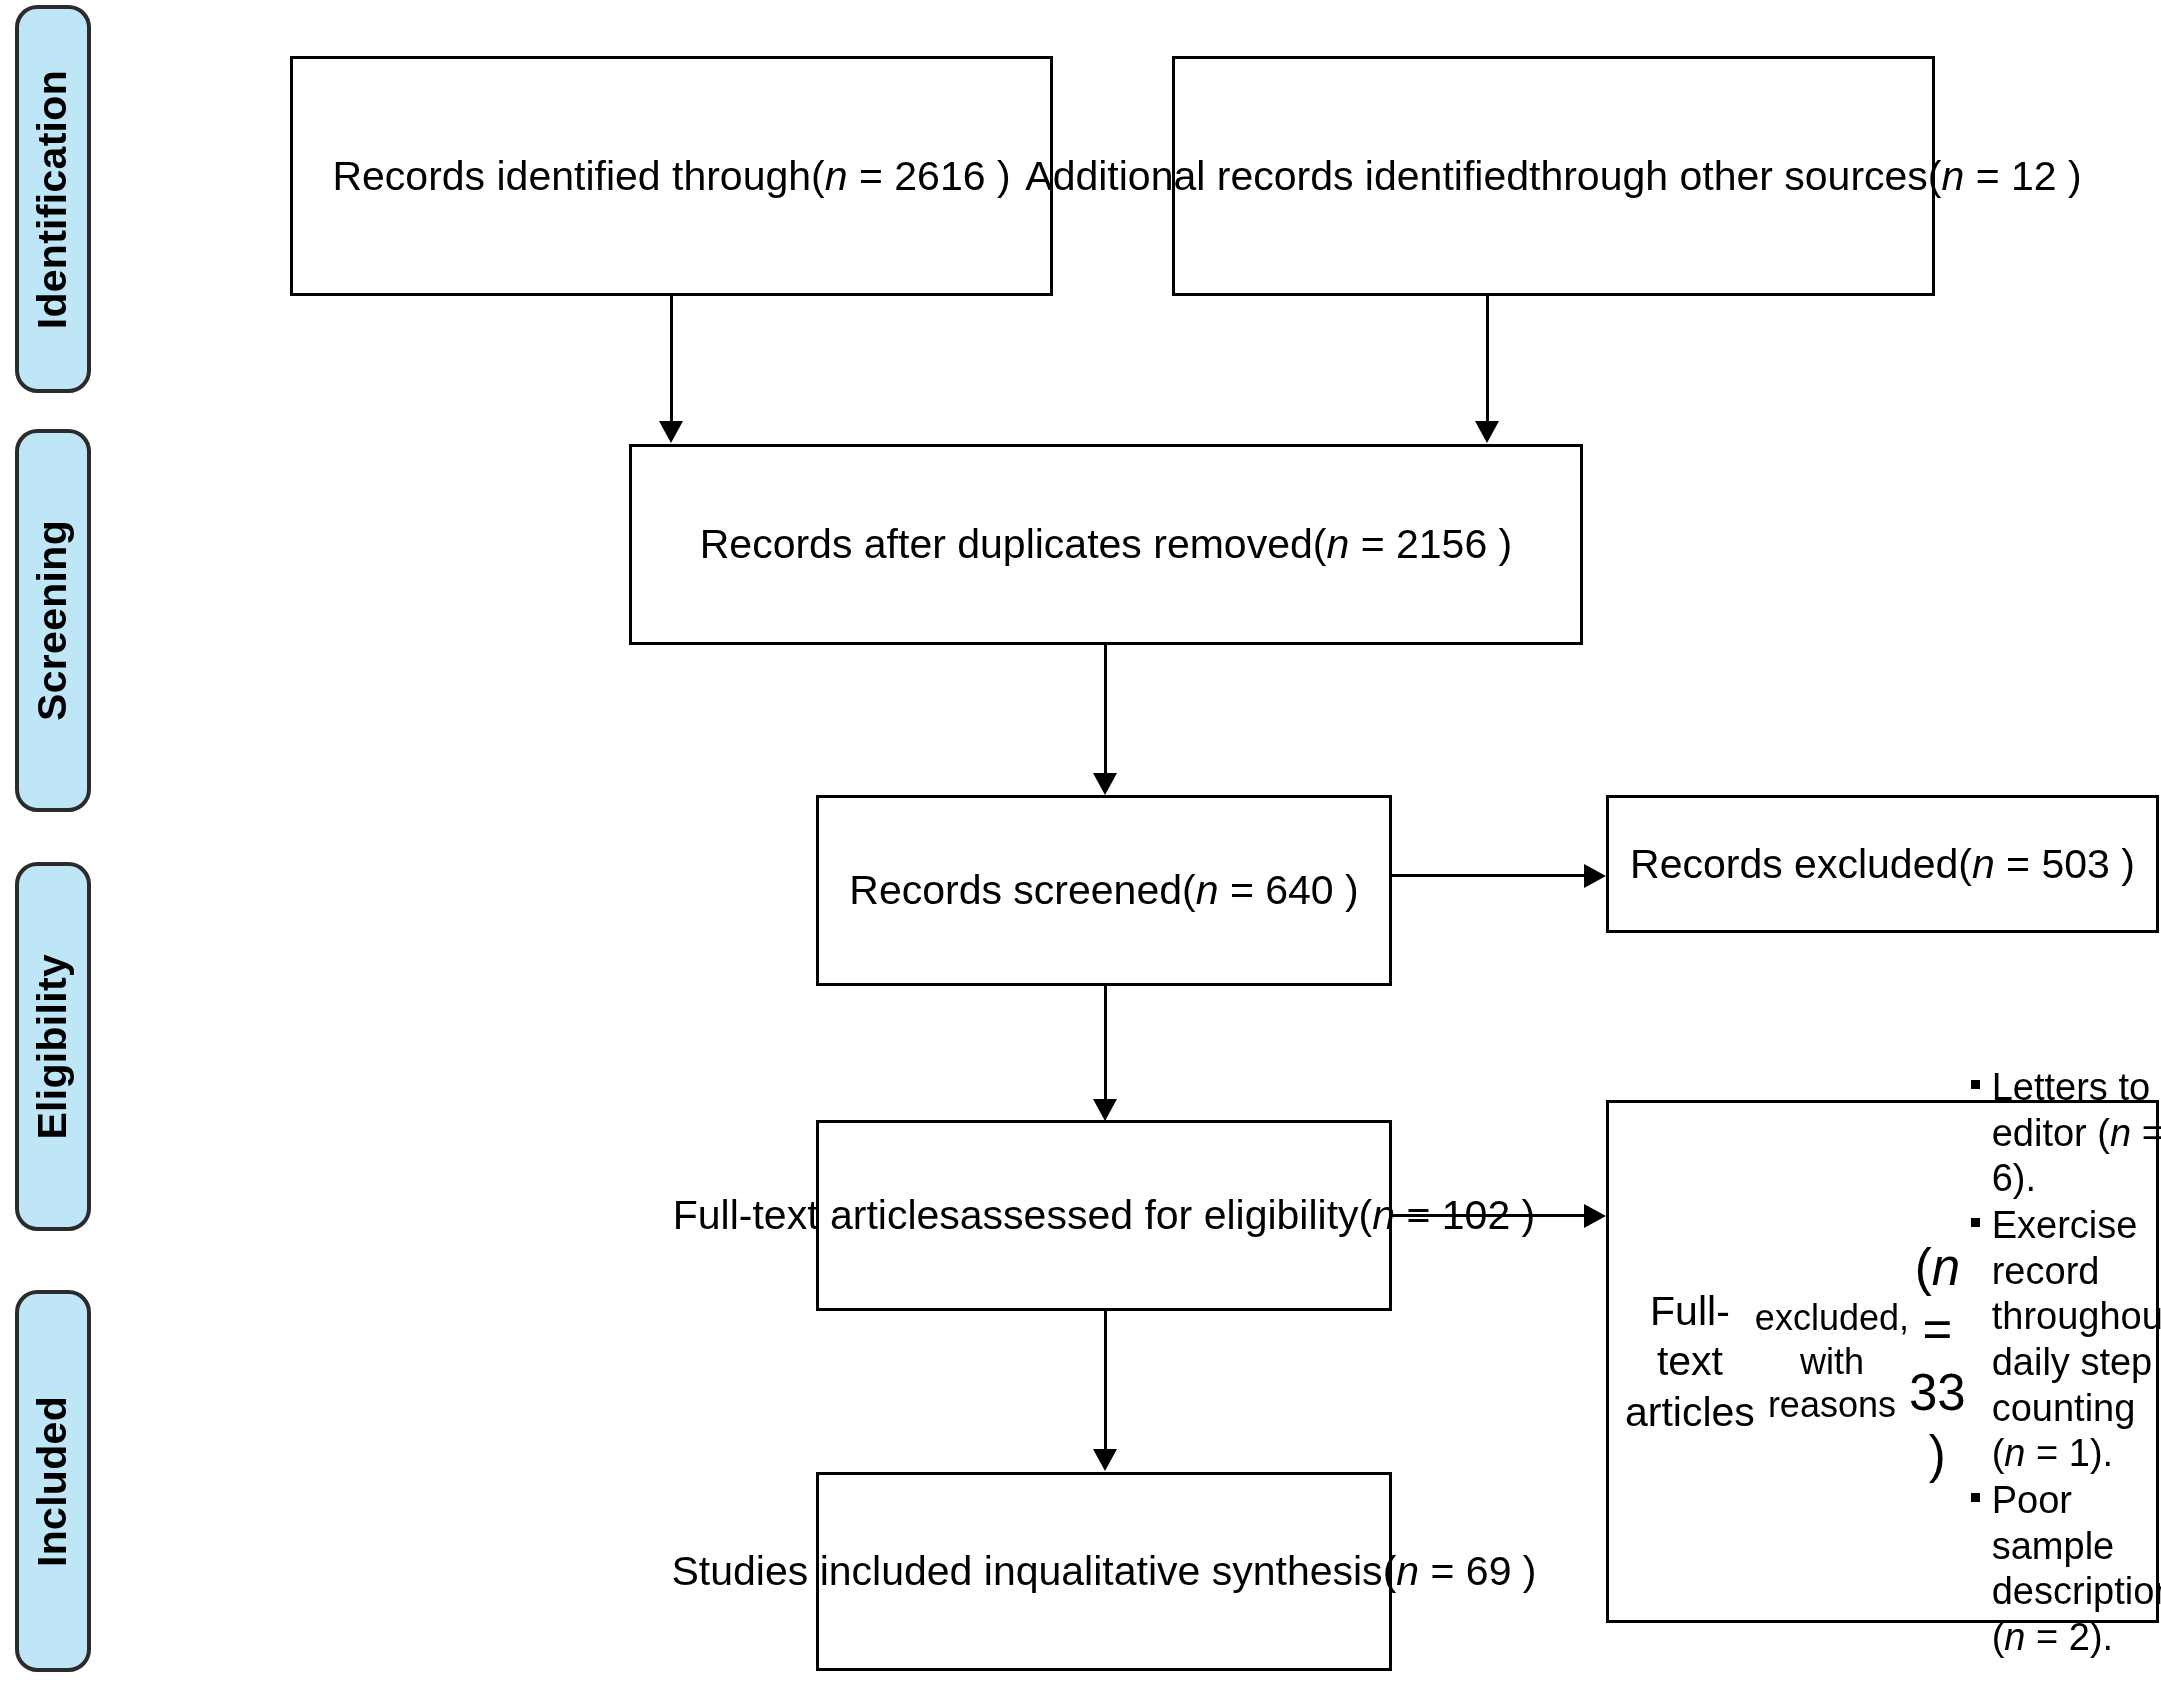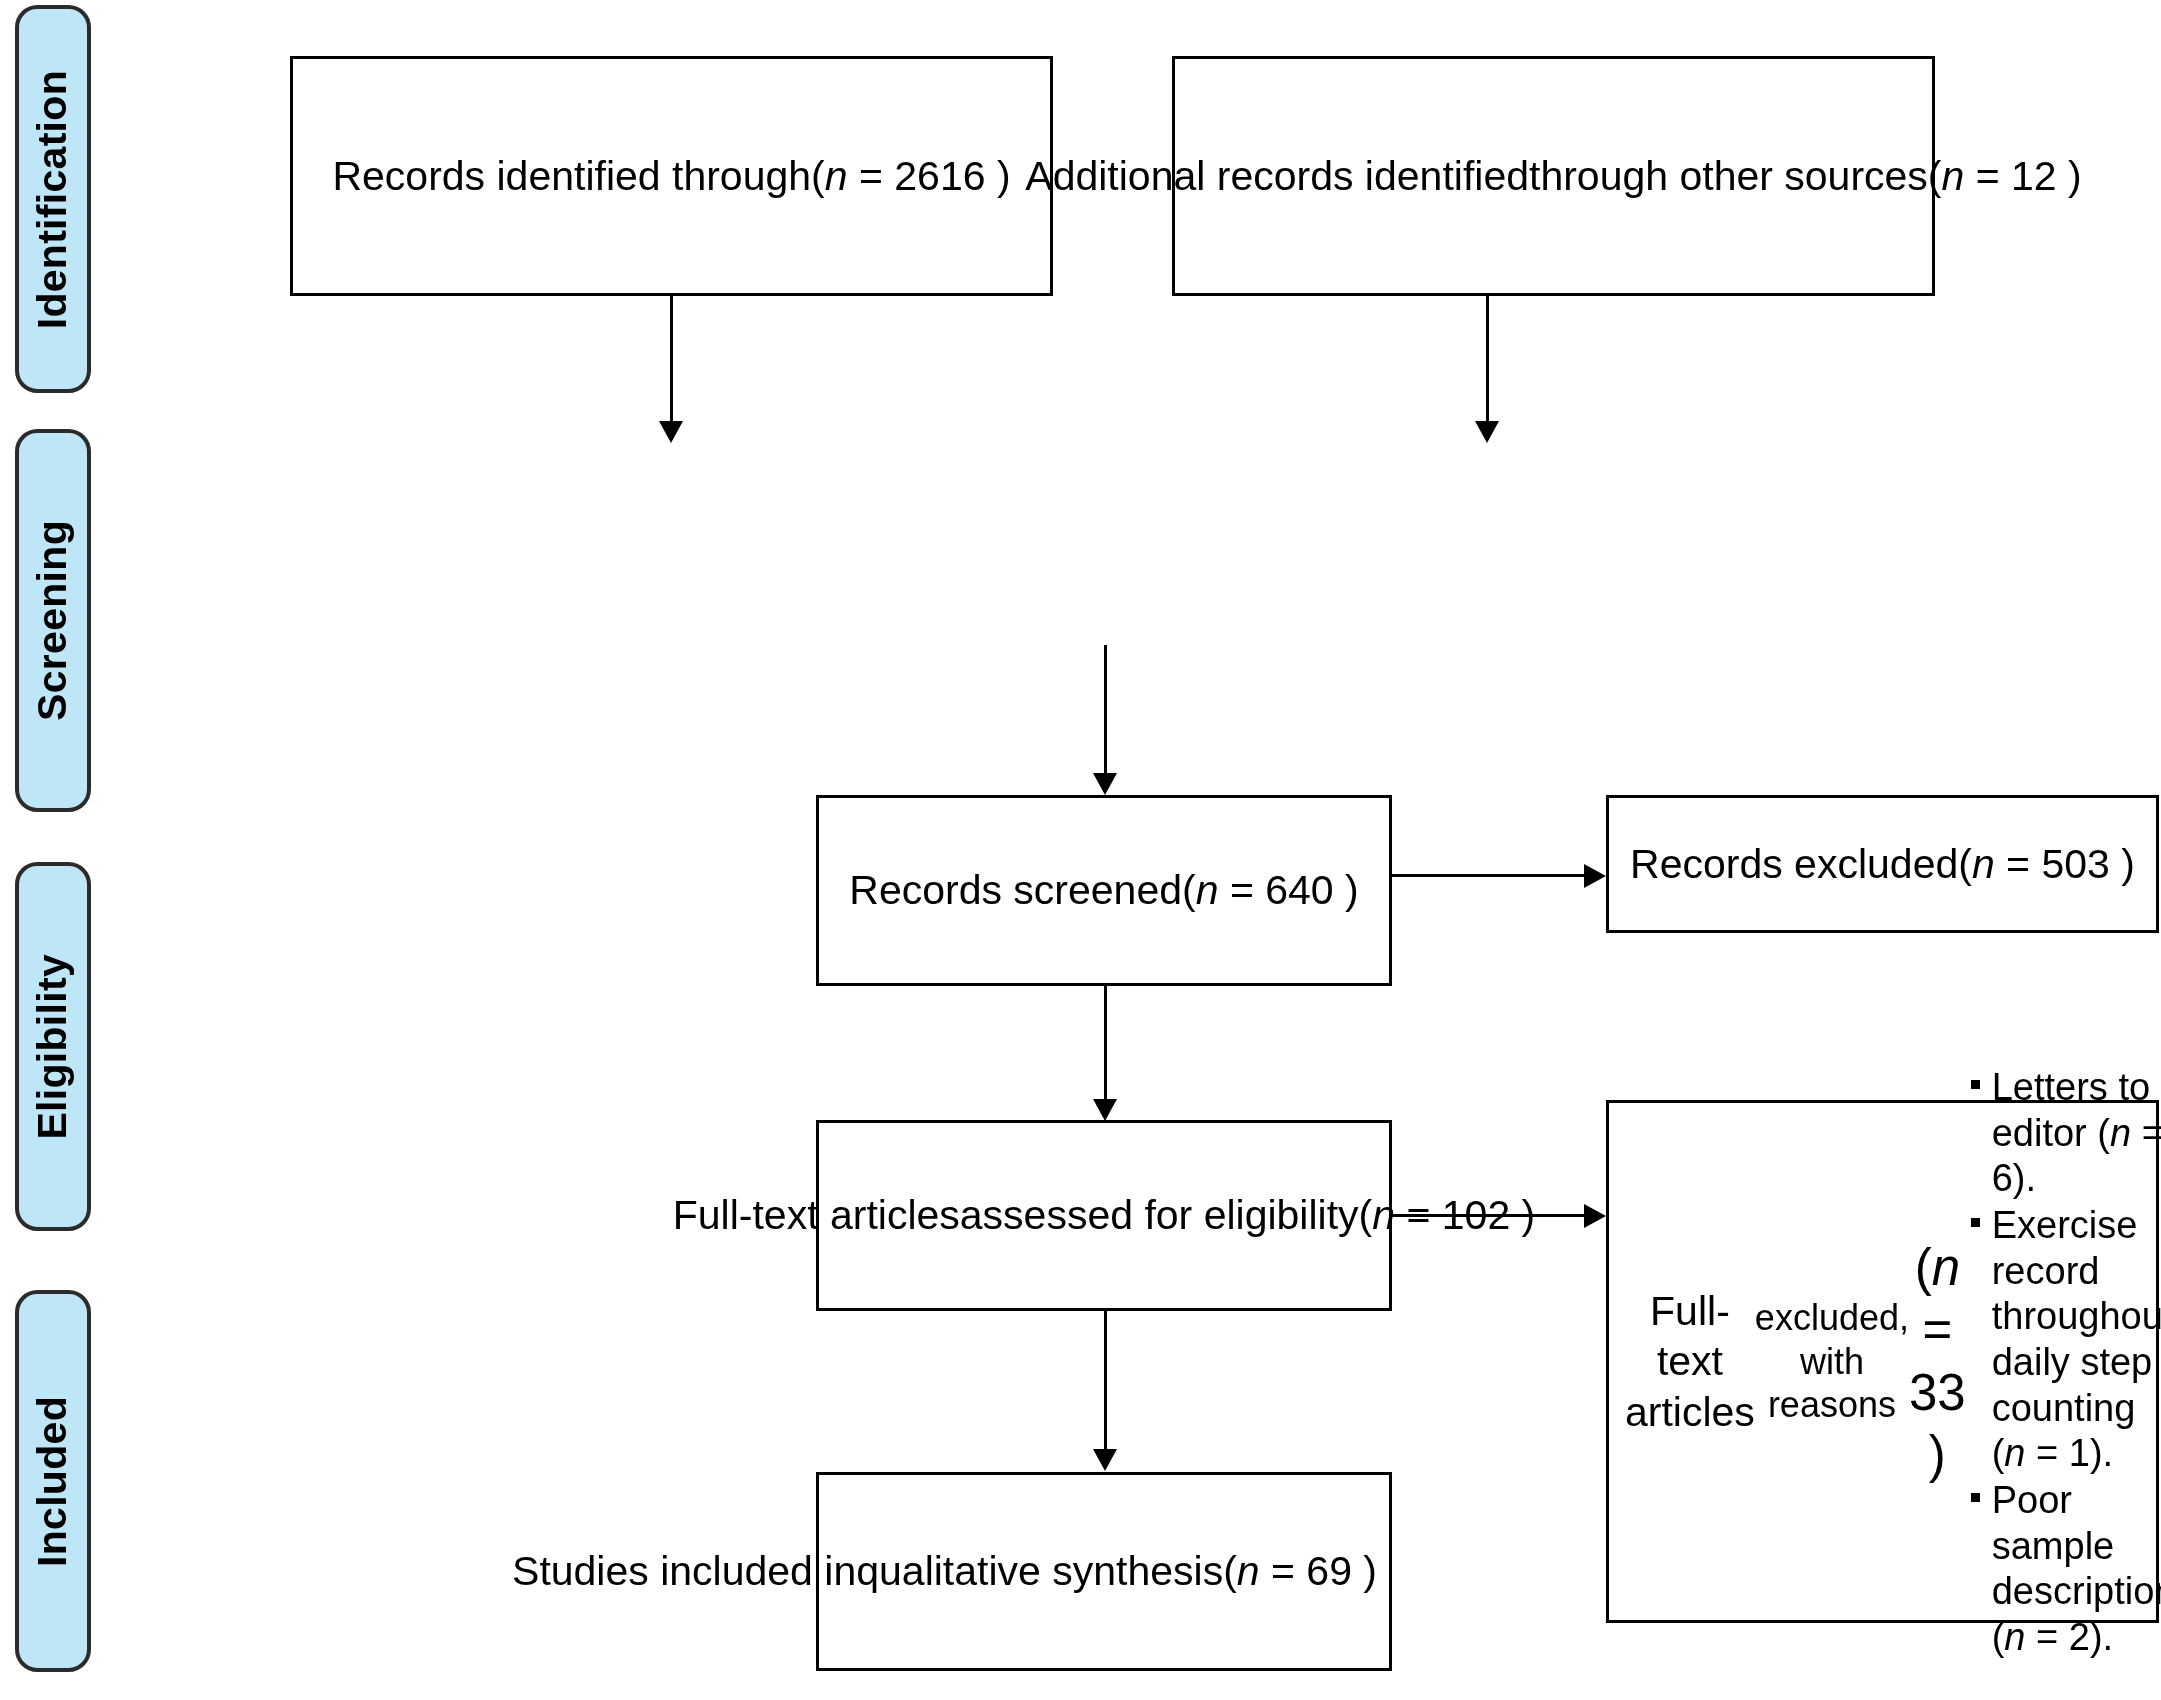--- a/index.html
+++ b/index.html
@@ -161,20 +161,26 @@
       <span>(</span><span class="n-italic">n</span><span> = </span><span>12</span><span> )</span>
     </div>
   </div>
 
   <div class="conn-v" style="left:670px; top:296px; height:126px;"></div>
   <div class="arrow-down" style="left:659px; top:421px;"></div>
 
   <div class="conn-v" style="left:1486px; top:296px; height:126px;"></div>
   <div class="arrow-down" style="left:1475px; top:421px;"></div>
 
+  <div class="flow-box" style="left:629px; top:444px; width:954px; height:201px;">
+    <div class="line">Records after duplicates removed</div>
+    <div class="line">
+      <span>(</span><span class="n-italic">n</span><span> = </span><span>2156</span><span> )</span>
+    </div>
+  </div>
 
   <div class="conn-v" style="left:1104px; top:645px; height:129px;"></div>
   <div class="arrow-down" style="left:1093px; top:773px;"></div>
 
   <div class="flow-box" style="left:816px; top:795px; width:576px; height:191px;">
     <div class="line">Records screened</div>
     <div class="line">
       <span>(</span><span class="n-italic">n</span><span> = </span><span>640</span><span> )</span>
     </div>
   </div>
@@ -222,21 +228,21 @@
       </li>
     </ul>
   </div>
 
   <div class="conn-h" style="left:1391px; top:1214px; width:194px;"></div>
   <div class="arrow-right" style="left:1584px; top:1204px;"></div>
 
   <div class="conn-v" style="left:1104px; top:1311px; height:140px;"></div>
   <div class="arrow-down" style="left:1093px; top:1449px;"></div>
 
-  <div class="flow-box" style="left:816px; top:1472px; width:576px; height:199px;justify-content:flex-end;">
+  <div class="flow-box" style="left:816px; top:1472px; width:576px; height:199px;">
     <div class="line">Studies included in</div>
     <div class="line">qualitative synthesis</div>
     <div class="line">
       <span>(</span><span class="n-italic">n</span><span> = </span><span>69</span><span> )</span>
     </div>
   </div>
 
 </div>
 
 

